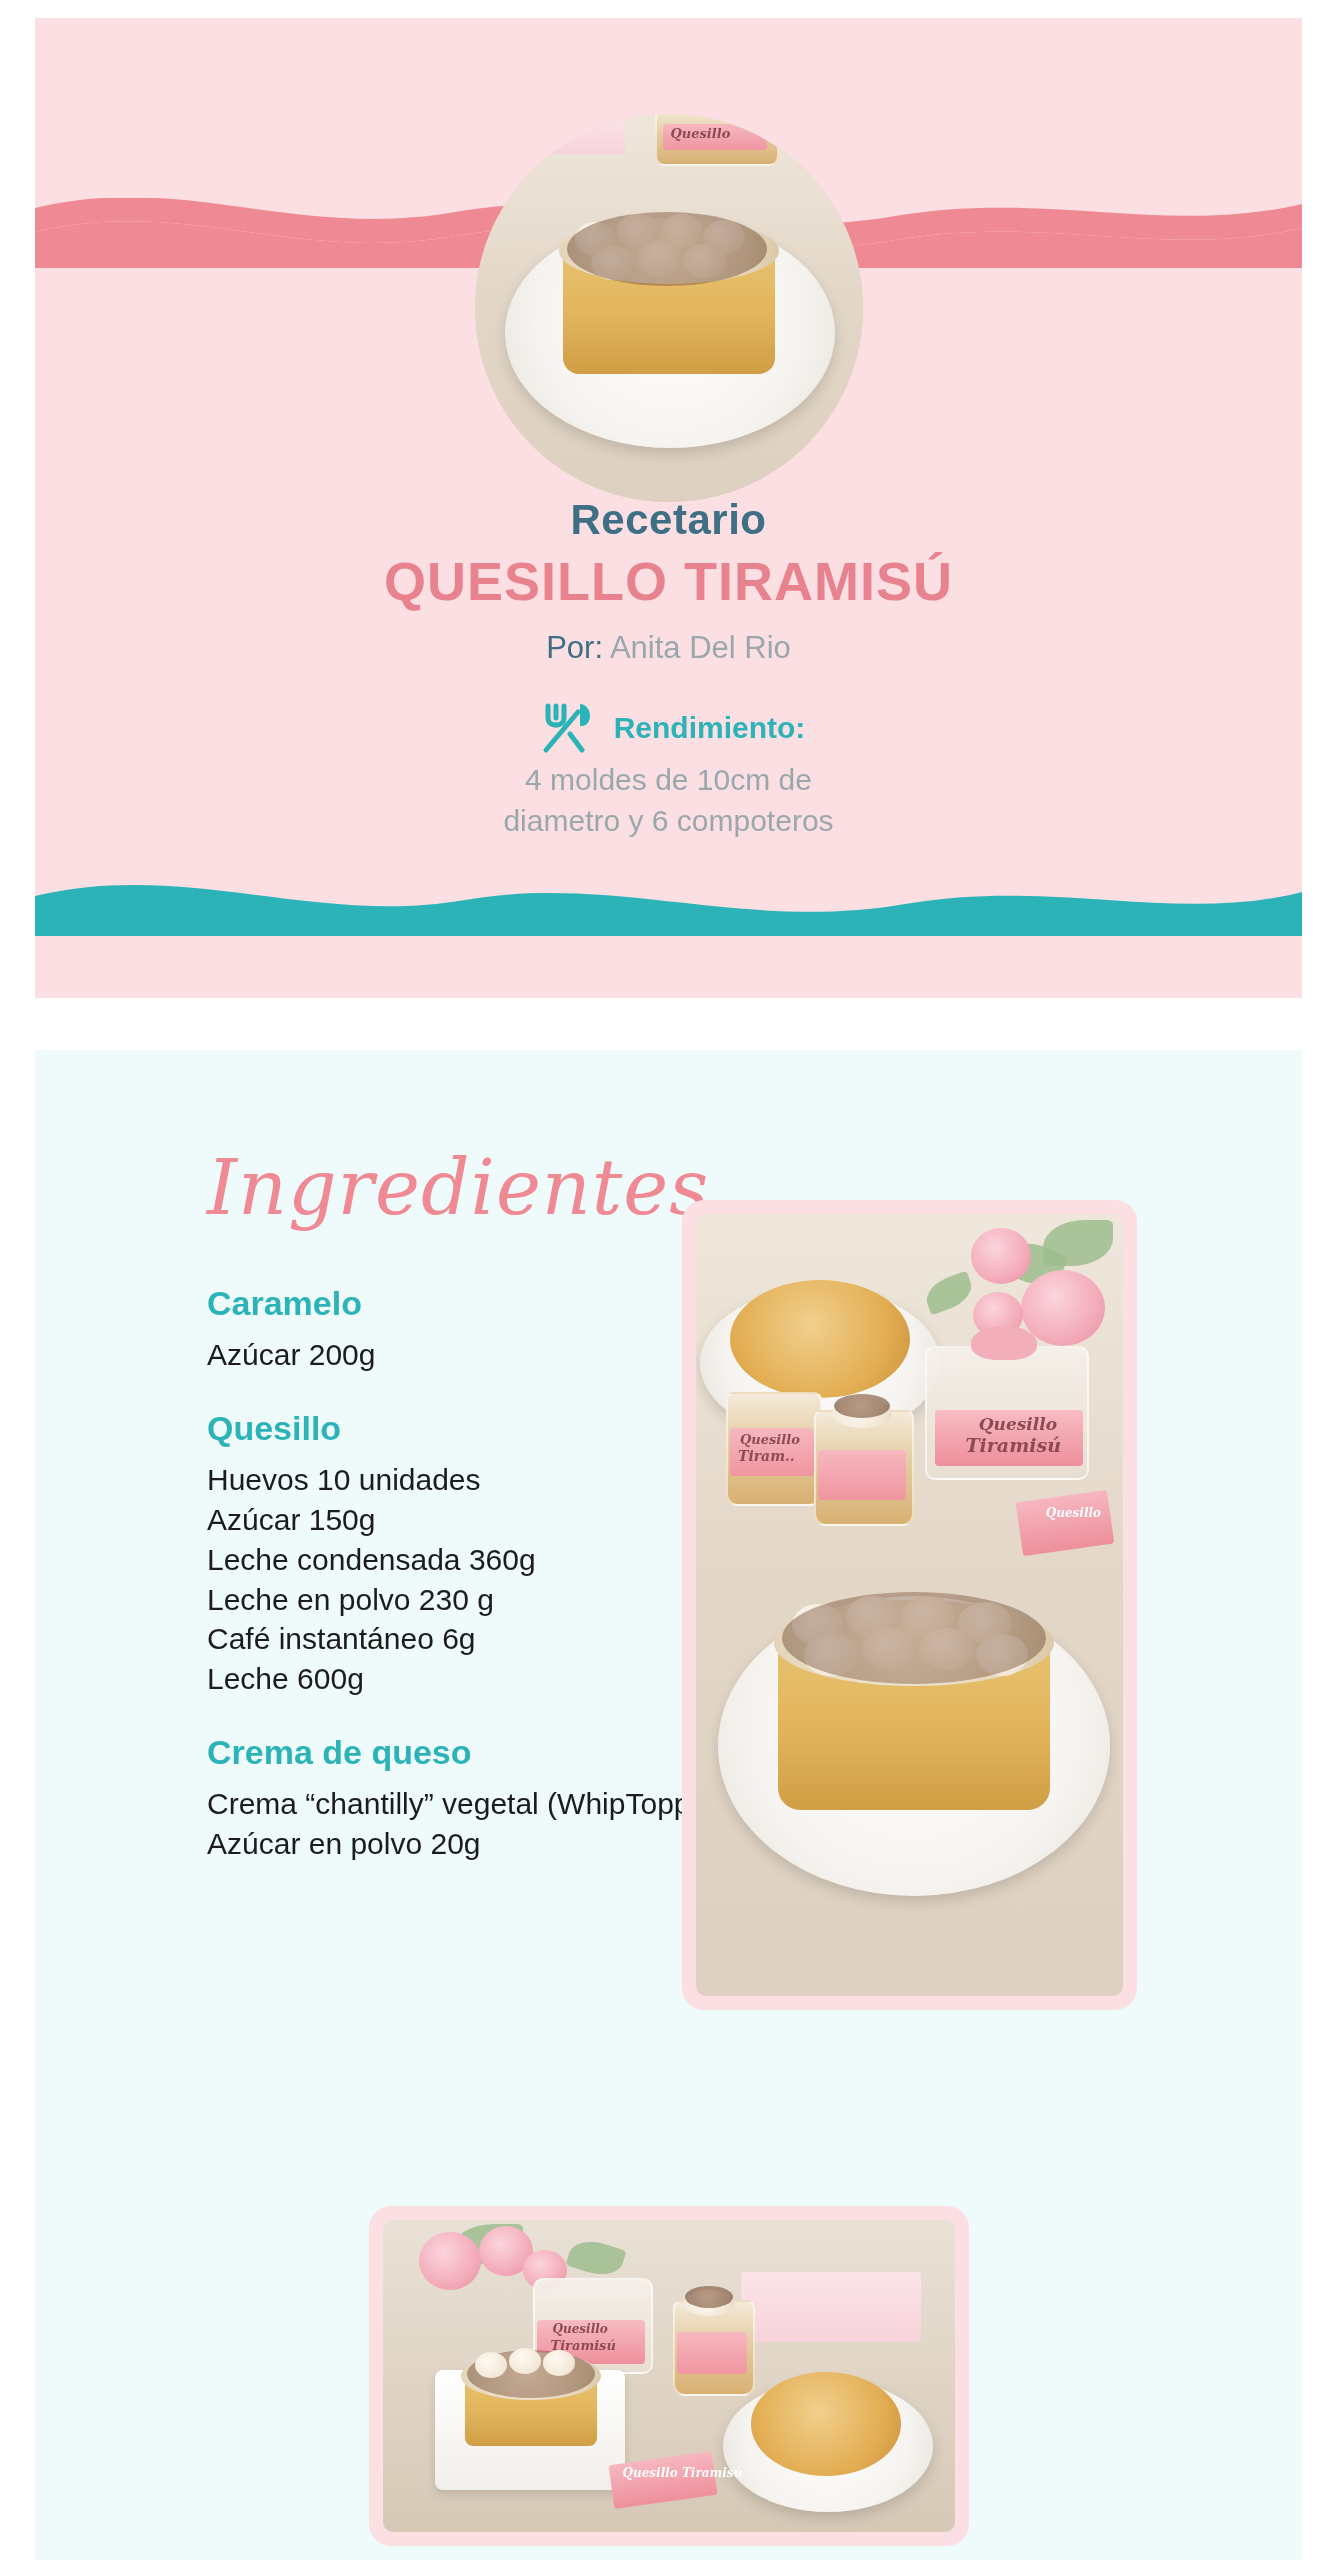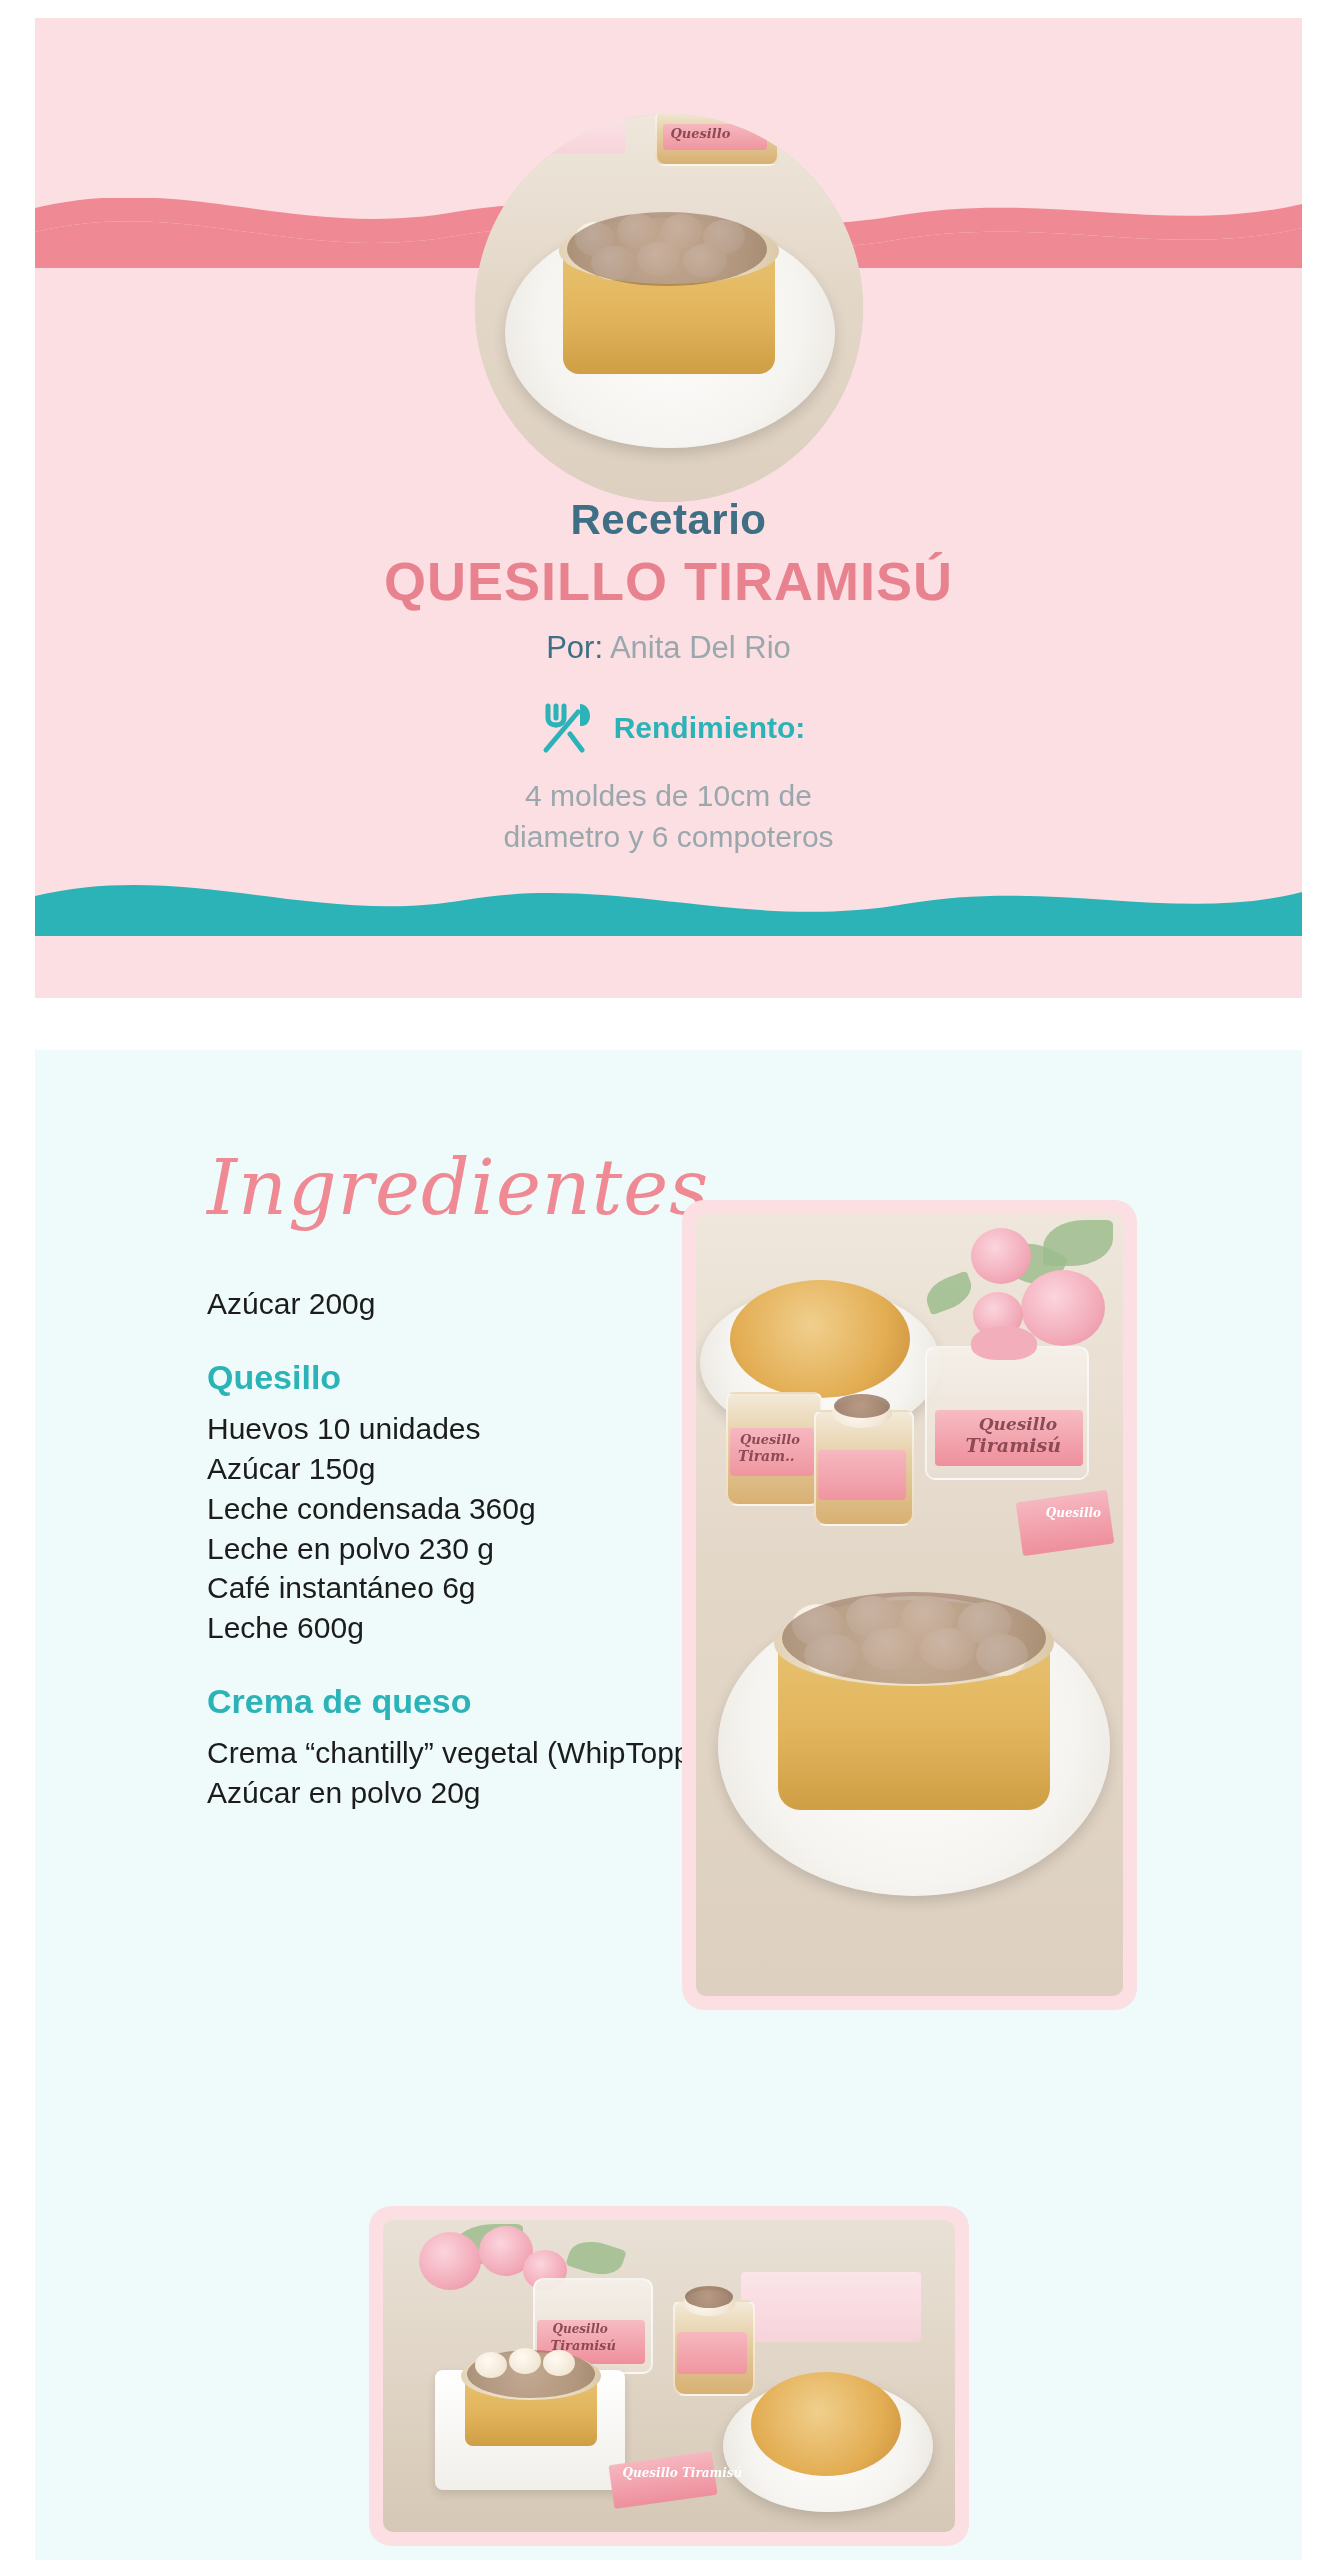--- a/index.html
+++ b/index.html
@@ -97,21 +97,20 @@
     justify-content: center;
     gap: 18px;
   }
   .yield-icon { width: 64px; height: 64px; }
   .yield-label {
     font-size: 30px;
     font-weight: bold;
     color: #2bb3b8;
   }
   .yield-value {
-    margin-top: 16px;
     font-size: 30px;
     color: #9aa8ae;
     line-height: 1.35;
   }
 
   
   .ing-card {
     position: relative;
     margin: 52px 35px 0 35px;
     min-height: 1490px;
@@ -363,20 +362,21 @@
       </svg>
     </div>
   </section>
 
   <section class="ing-card">
 
     <div class="ing-left">
       <div class="handwritten">Ingredientes</div>
 
       <div>
+        <div class="sect-head">Caramelo</div>
         <div class="ing-list">Azúcar 200g</div>
       </div>
 
       <div>
         <div class="sect-head gap">Quesillo</div>
         <div class="ing-list">Huevos 10 unidades</div>
         <div class="ing-list">Azúcar 150g</div>
         <div class="ing-list">Leche condensada 360g</div>
         <div class="ing-list">Leche en polvo 230 g</div>
         <div class="ing-list">Café instantáneo 6g</div>

